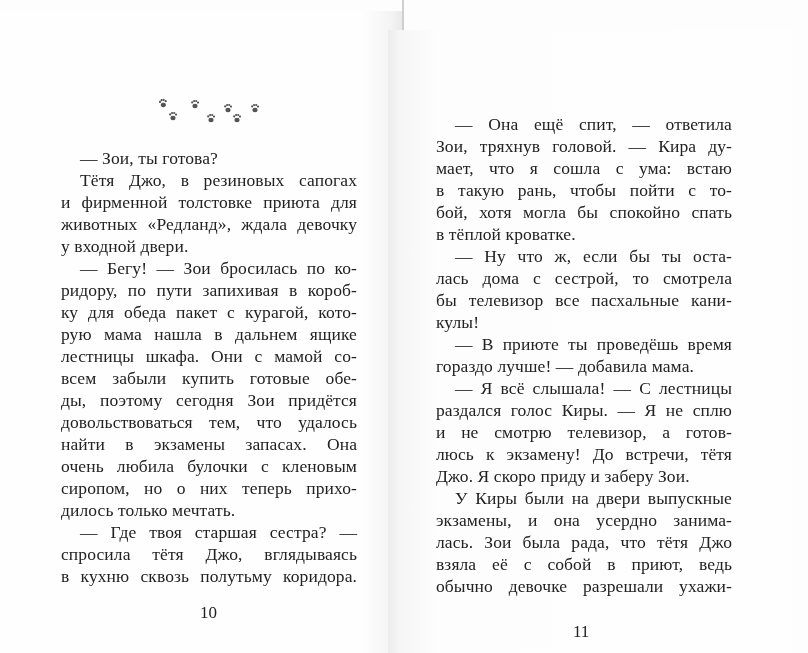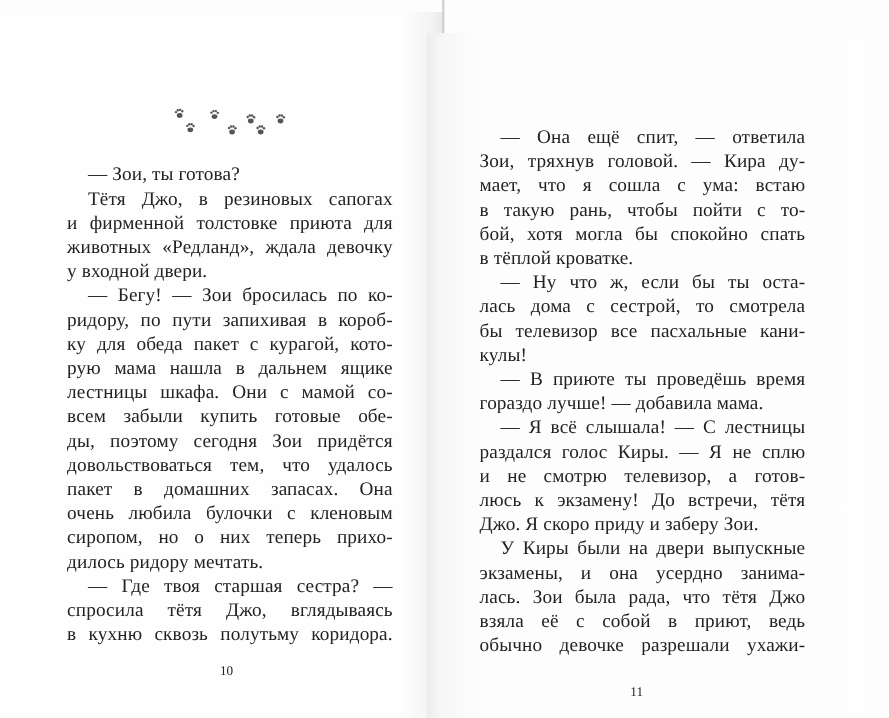--- a/index.html
+++ b/index.html
@@ -40,21 +40,21 @@
     display: block;
     white-space: nowrap;
     text-align: justify;
     text-align-last: justify;
     height: 22px;
   }
   .line.indent { padding-left: 19px; }
   .line.last { text-align-last: left; }
   .page-number {
     position: absolute; top: 592px;
-    font-size: 12px;
+    font-size: 17px;
     text-align: center;
   }
   .pn-left { left: 200px; }
   .pn-right { left: 589px; }
   .paws { position: absolute; left: 150px; top: 80px; width: 120px; height: 40px; }
 </style>
 </head>
 <body>
 
 <div class="spread">
@@ -86,24 +86,24 @@
         <span class="line">животных «Редланд», ждала девочку</span>
         <span class="line last">у входной двери.</span>
         <span class="line indent">— Бегу! — Зои бросилась по ко-</span>
         <span class="line">ридору, по пути запихивая в короб-</span>
         <span class="line">ку для обеда пакет с курагой, кото-</span>
         <span class="line">рую мама нашла в дальнем ящике</span>
         <span class="line">лестницы шкафа. Они с мамой со-</span>
         <span class="line">всем забыли купить готовые обе-</span>
         <span class="line">ды, поэтому сегодня Зои придётся</span>
         <span class="line">довольствоваться тем, что удалось</span>
-        <span class="line">пакет в домашних запасах. Она</span>
+        <span class="line">найти в экзамены запасах. Она</span>
         <span class="line">очень любила булочки с кленовым</span>
         <span class="line">сиропом, но о них теперь прихо-</span>
-        <span class="line last">дилось ридору мечтать.</span>
+        <span class="line last">дилось только мечтать.</span>
         <span class="line indent">— Где твоя старшая сестра? —</span>
         <span class="line">спросила тётя Джо, вглядываясь</span>
         <span class="line">в кухню сквозь полутьму коридора.</span>
       </div>
     <div class="page-number pn-left">10</div>
   </div>
 
   <div class="spine"></div>
 
   <div class="page page-right">

